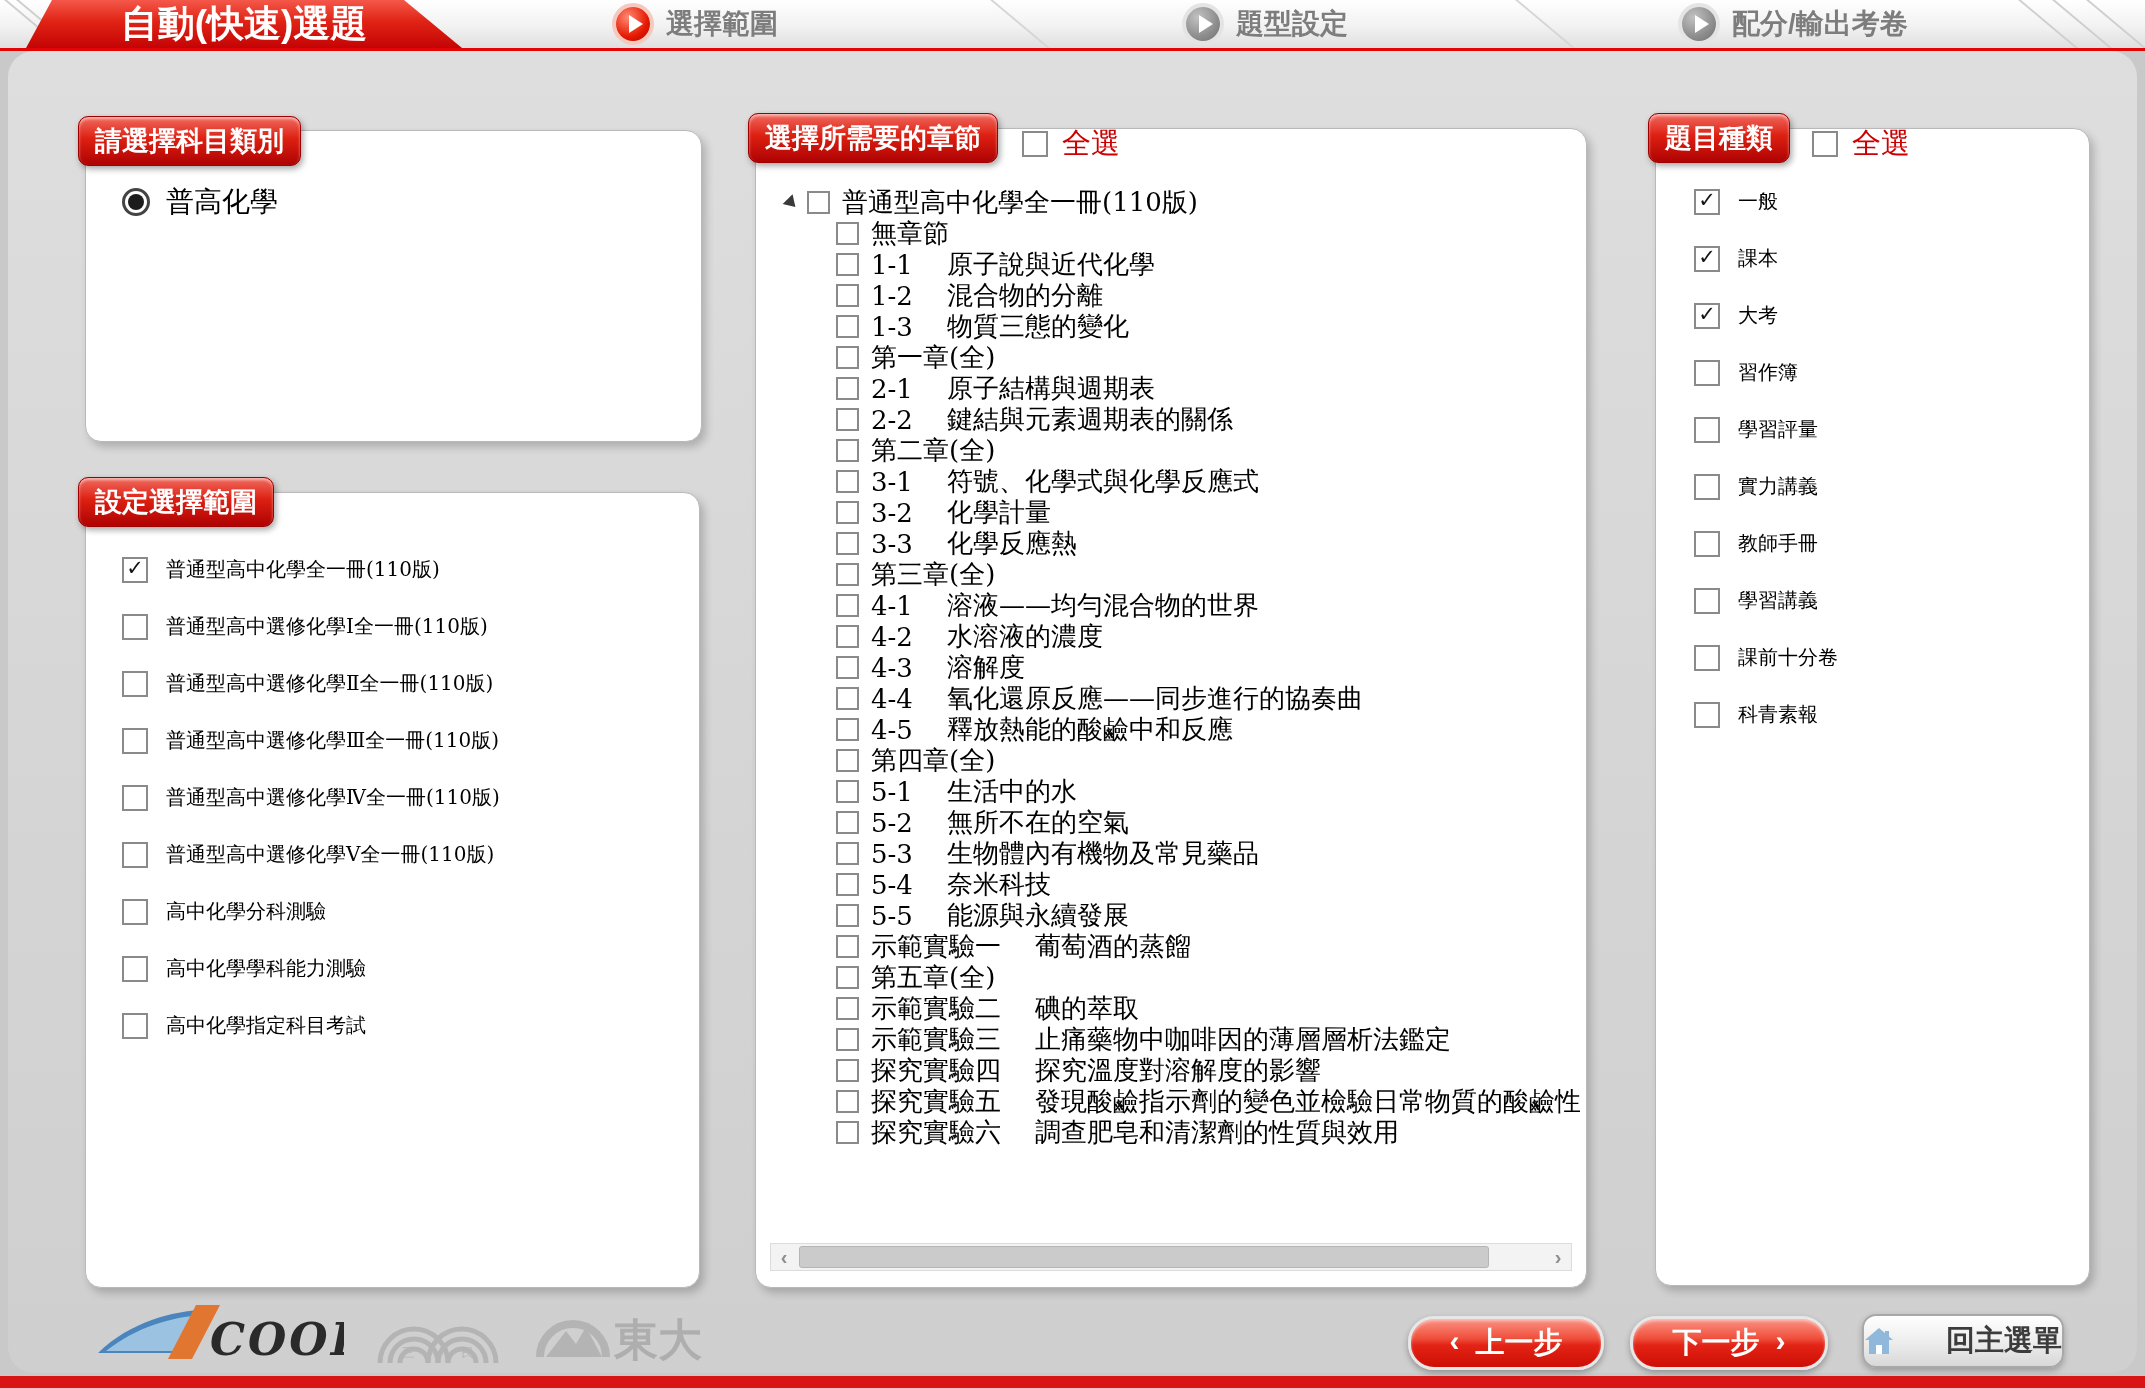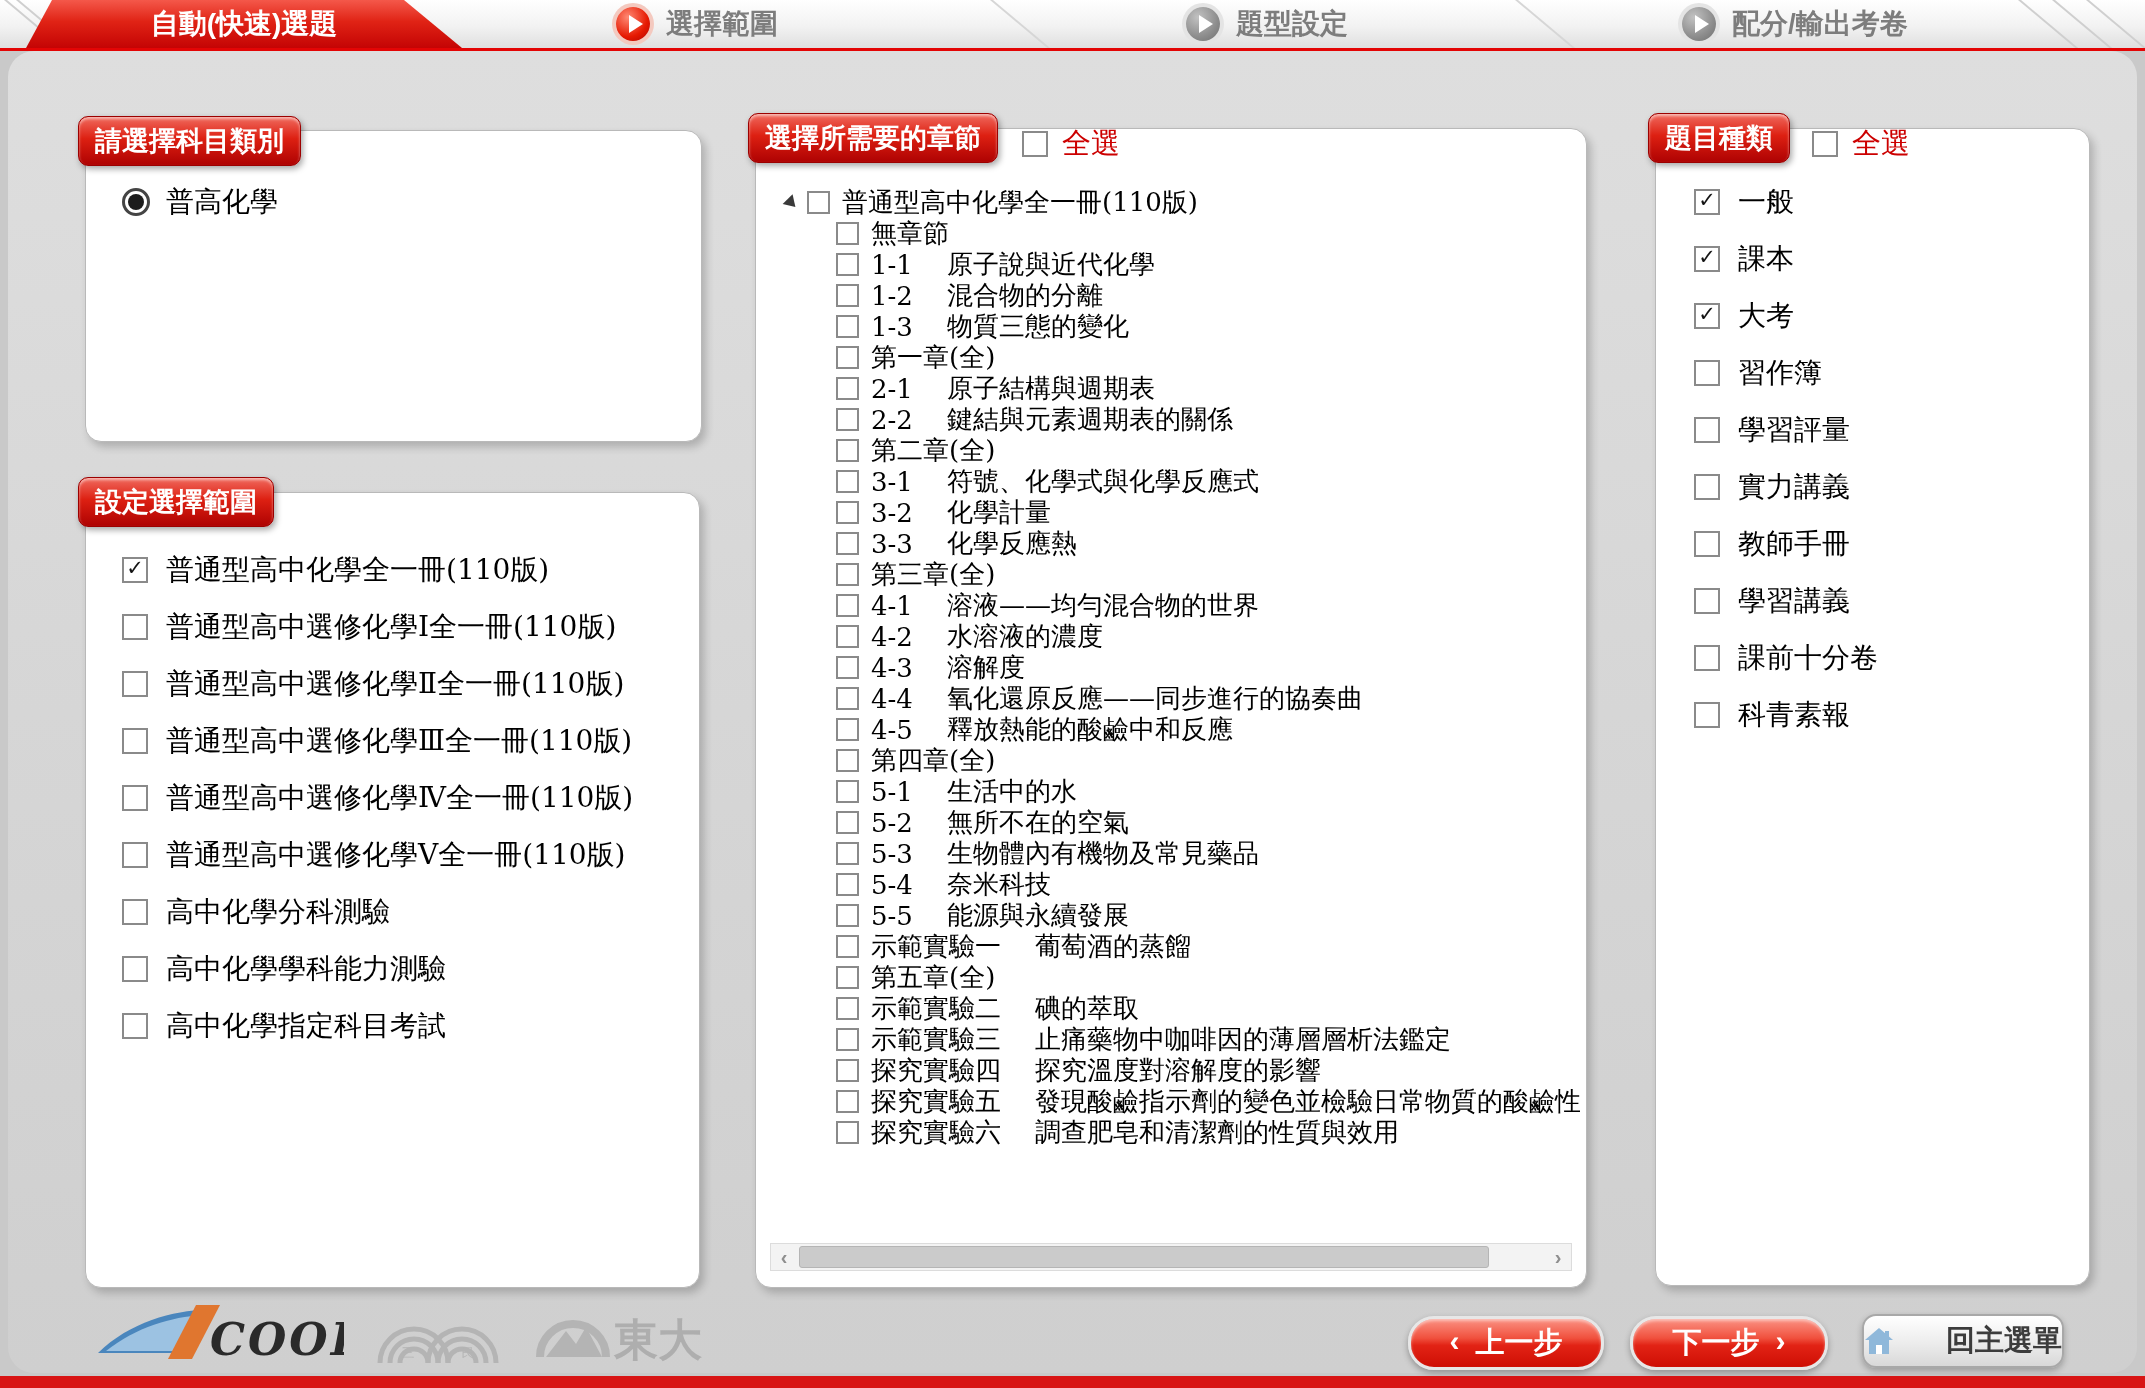--- a/index.html
+++ b/index.html
@@ -6,21 +6,21 @@
   #app{position:relative;width:2145px;height:1388px;background:#c9c9c9;overflow:hidden;
        font-family:"Liberation Sans","DejaVu Sans",sans-serif;}
   
   .header{position:absolute;left:0;top:0;width:100%;height:48px;
           background:linear-gradient(180deg,#ffffff 0%,#f2f2f2 55%,#dfdfdf 100%);z-index:3;}
   .redline{position:absolute;left:0;top:48px;width:100%;height:3px;background:#e30505;z-index:5;}
   .stripe{position:absolute;top:0;width:3px;height:48px;background:#cfcfcf;transform:skewX(50deg);transform-origin:top left;}
   .tab-active{position:absolute;left:26px;top:0;width:436px;height:48px;z-index:4;
       background:linear-gradient(180deg,#f4584a 0%,#e02315 45%,#c40404 100%);
       clip-path:polygon(26px 0,calc(100% - 58px) 0,100% 100%,0 100%);
-      color:#fff;font-weight:bold;font-size:28px;display:flex;align-items:center;justify-content:center;}
+      color:#fff;font-weight:bold;font-size:37px;display:flex;align-items:center;justify-content:center;}
   .tab{position:absolute;top:0;height:48px;display:flex;align-items:center;gap:16px;
        font-weight:bold;font-size:28px;color:#7d7d7d;z-index:4;}
   .play{width:34px;height:34px;border-radius:50%;position:relative;flex:none;}
   .play::after{content:"";position:absolute;left:13px;top:8px;
        border-left:14px solid #fff;border-top:9px solid transparent;border-bottom:9px solid transparent;}
   .play.red{background:radial-gradient(circle at 35% 30%,#ff8a74,#e61a02 60%,#b00000);box-shadow:0 0 0 4px #f4c9bf;}
   .play.gray{background:radial-gradient(circle at 35% 30%,#c2c2c2,#8d8d8d 60%,#6e6e6e);box-shadow:0 0 0 4px #e4e4e4;}
   
   .content{position:absolute;left:8px;top:51px;width:2129px;height:1322px;border-radius:26px;
            background:linear-gradient(180deg,#dedede 0%,#d6d6d6 50%,#cfcfcf 100%);}
@@ -34,21 +34,21 @@
   
   .cb{width:22px;height:22px;border:2px solid #8a8a8a;background:#fff;flex:none;
       display:inline-flex;align-items:center;justify-content:center;}
   .cb.checked::after{content:"✓";font-family:"DejaVu Sans",sans-serif;font-weight:bold;
       font-size:21px;color:#121212;line-height:1;margin-top:-3px;}
   .radio{width:22px;height:22px;border:3px solid #444;border-radius:50%;background:#fff;position:relative;flex:none;}
   .radio.selected::after{content:"";position:absolute;inset:3px;background:#1c1c1c;border-radius:50%;}
   
   .serif{font-family:"DejaVu Serif","Liberation Serif",serif;}
   .chk-row{display:flex;align-items:center;gap:18px;height:57px;
-           font-size:28px;color:#000;}
+           font-size:20px;color:#000;}
   .subject-row{display:flex;align-items:center;gap:16px;font-size:28px;font-weight:normal;color:#000;}
   
   .select-all{position:absolute;display:flex;align-items:center;gap:14px;z-index:6;}
   .select-all .lbl{color:#cc0000;font-weight:normal;font-size:29px;}
   
   .tree{position:absolute;left:16px;top:58px;right:6px;overflow:hidden;}
   .tree-row{display:flex;align-items:center;height:31px;padding-left:64px;white-space:nowrap;
             font-size:26px;color:#000;}
   .tree-row.root{padding-left:14px;}
   .tree-arrow{display:none;width:0;height:0;margin-right:10px;flex:none;

